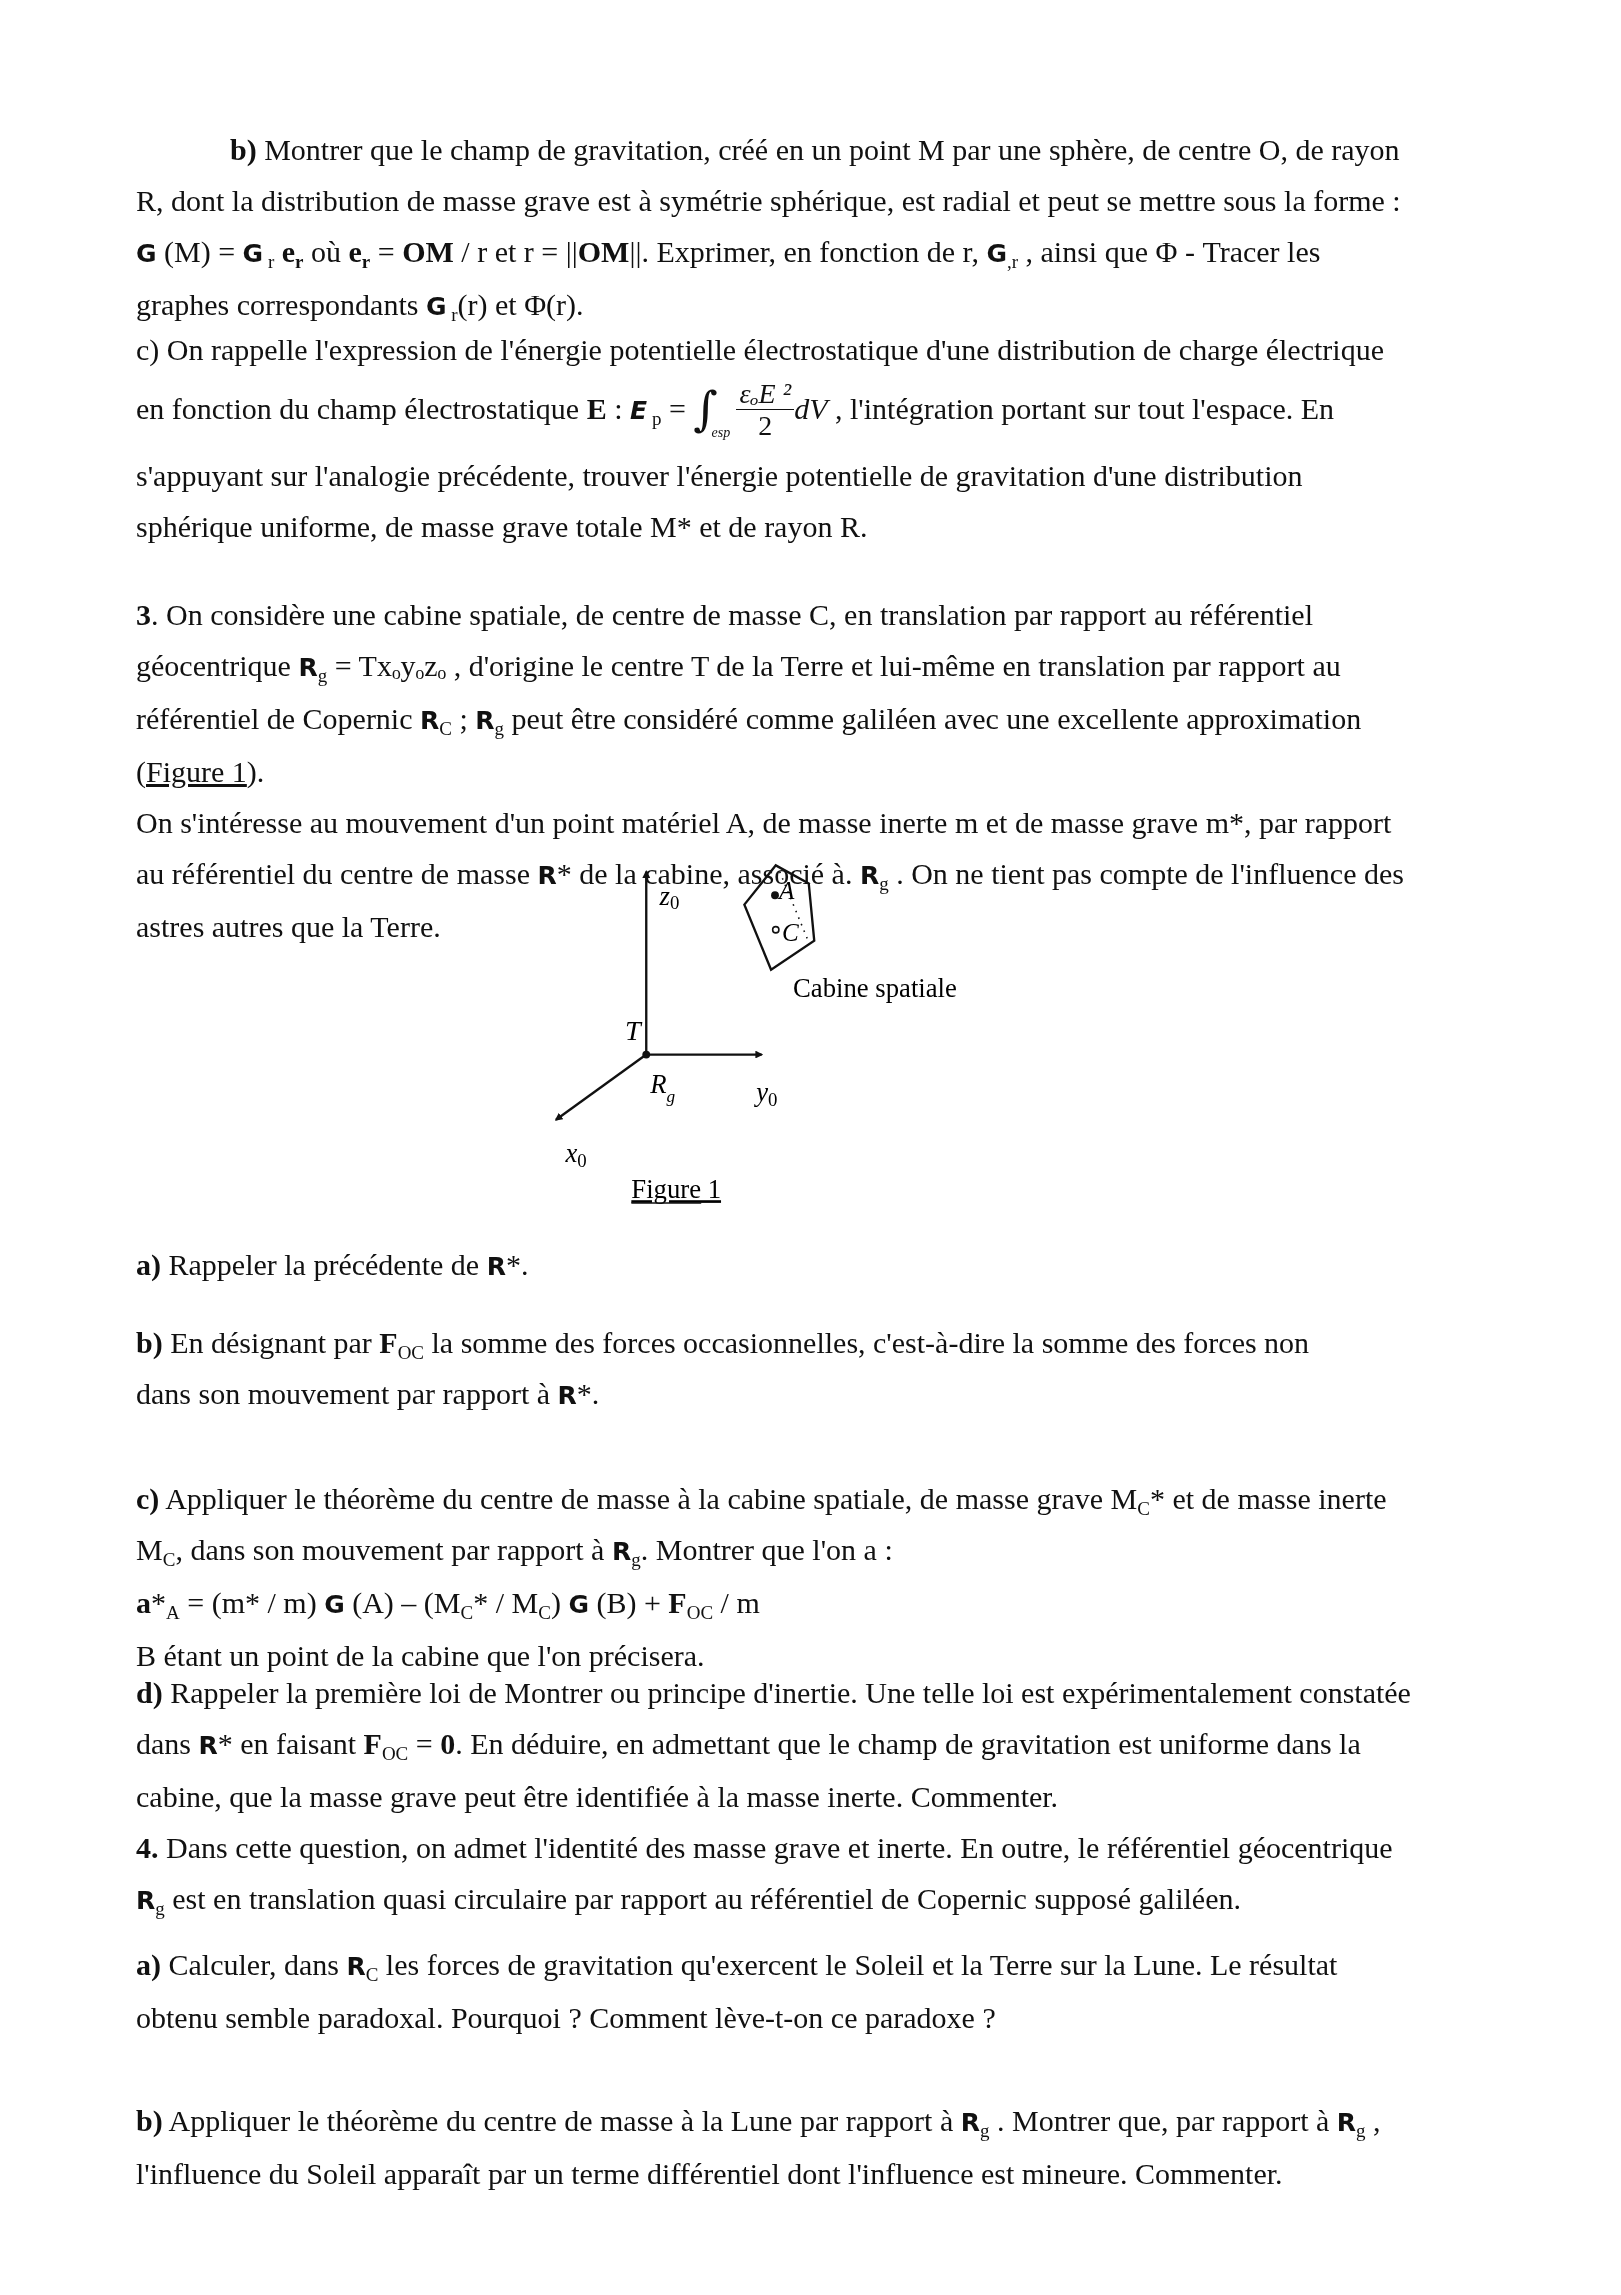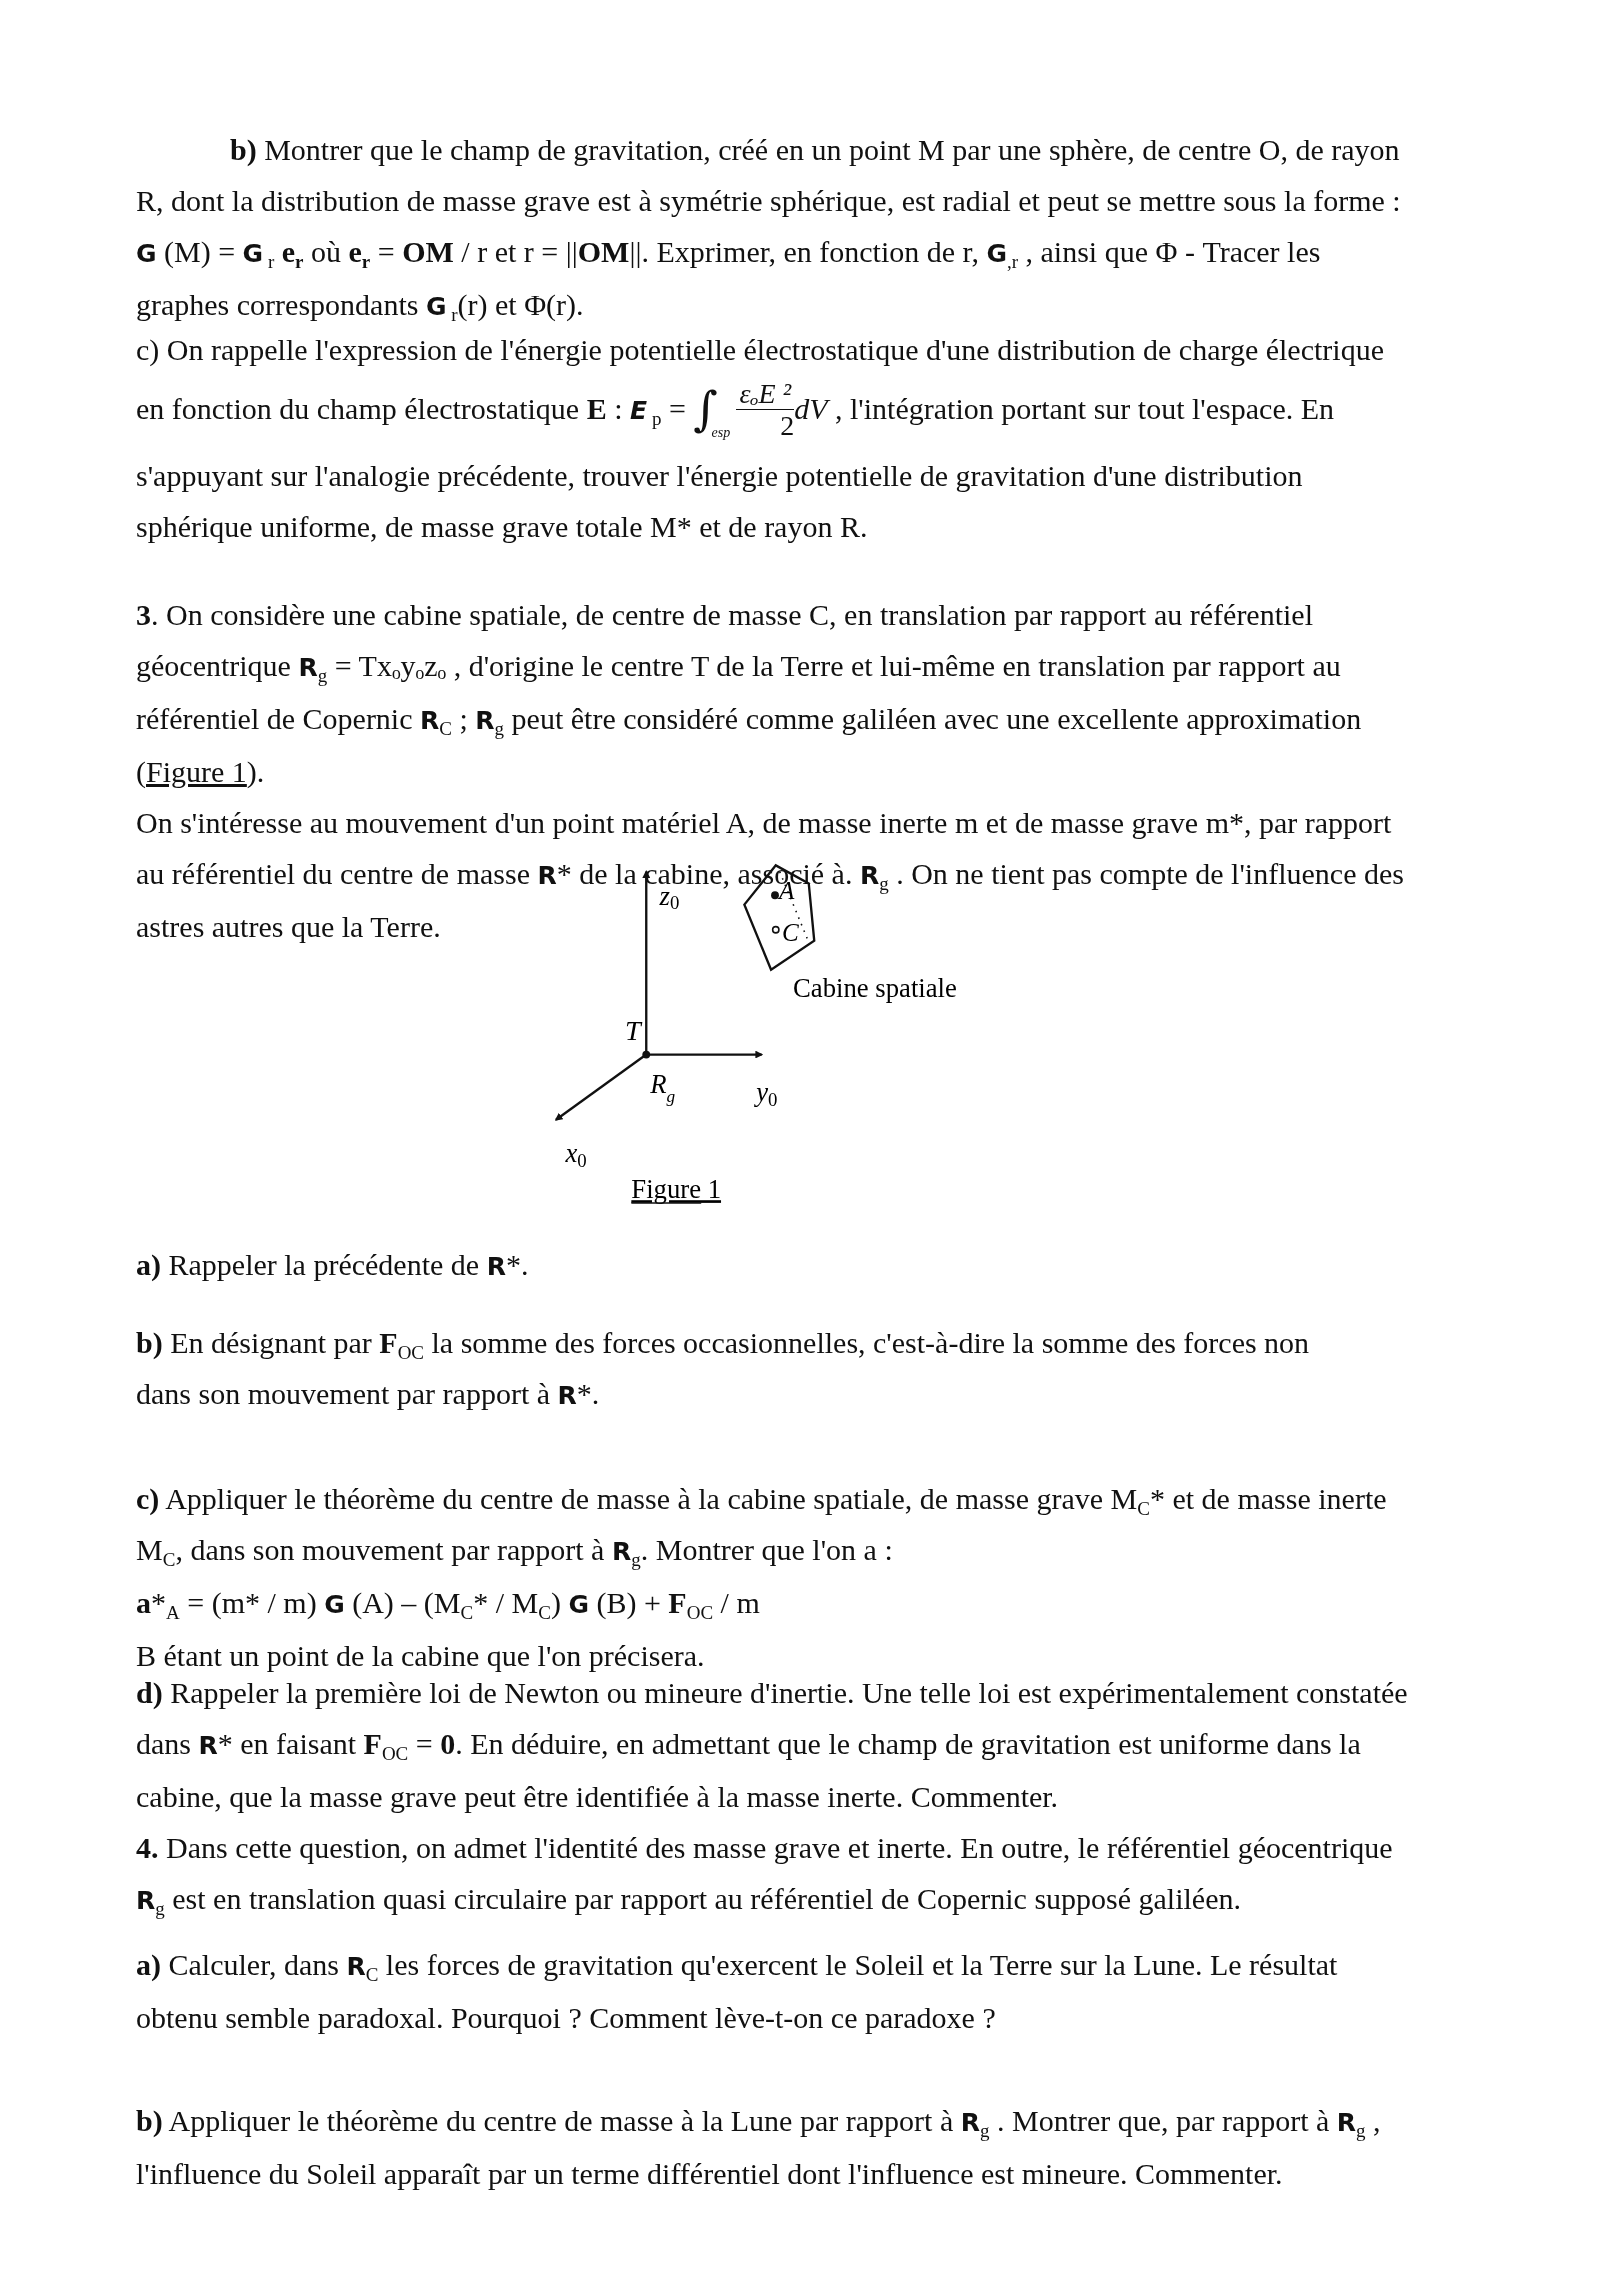--- a/index.html
+++ b/index.html
@@ -7,21 +7,21 @@
          font-family: "Liberation Serif", "DejaVu Serif", serif; color: #111; }
   .page { position: absolute; left: 124px; top: 118px; width: 1397px; }
   .p { font-size: 30px; line-height: 39px; margin: 12px; }
   .blk { position: absolute; left: 0; width: 1397px; }
   .indent { text-indent: 94px; }
   b, .b { font-weight: bold; }
   sub { font-size: 19px; vertical-align: -5.5px; line-height: 0; }
   .sym { font-family: "DejaVu Sans", sans-serif; font-weight: bold; font-size: 25px; }
   .center { text-align: left; }
   .u { text-decoration: underline; }
-  .frac { display: inline-block; vertical-align: middle; text-align: right; font-style: italic; position: relative; top: -3.1px; }
+  .frac { display: inline-block; vertical-align: middle; text-align: center; font-style: italic; position: relative; top: -3.1px; }
   .frac .num { display: block; border-bottom: 1.6px solid #111; padding: 0 3.1px; line-height: 31px; font-size: 28px; }
   .frac .den { display: block; line-height: 31px; font-size: 28px; font-style: normal; }
   .integral { font-size: 47px; vertical-align: middle; position: relative; top: -3.1px; font-family: "DejaVu Serif", serif; }
   .intsub { font-size: 14px; font-style: italic; position: relative; top: 17.3px; left: -6.3px; }
   .it { font-style: italic; }
   .fig { position: absolute; left: 534px; top: 848px; width: 628px; height: 377px; }
   .fig svg { width: 628px; height: 377px; }
   .fig text { font-family: "Liberation Serif", serif; }
 </style>
 </head>
@@ -67,21 +67,21 @@
   </div>
 
   <div class="blk" style="top:1349px">
     <p class="p"><b>c)</b><span> Appliquer le théorème du centre de masse à la cabine spatiale, de masse grave M</span><sub>C</sub><span>* et de masse inerte</span></p>
     <p class="p"><span>M</span><sub>C</sub><span>, dans son mouvement par rapport à </span><span class="sym">R</span><sub>g</sub><span>. Montrer que l'on a :</span></p>
     <p class="p center"><b>a</b><span>*</span><sub>A</sub><span> = (m* / m) </span><span class="sym">G</span><span> (A) – (M</span><sub>C</sub><span>* / M</span><sub>C</sub><span>) </span><span class="sym">G</span><span> (B) + </span><b>F</b><sub>OC</sub><span> / m</span></p>
     <p class="p">B étant un point de la cabine que l'on précisera.</p>
   </div>
 
   <div class="blk" style="top:1543px">
-    <p class="p"><b>d)</b><span> Rappeler la première loi de Newton ou mineure d'inertie. Une telle loi est expérimentalement constatée</span></p>
+    <p class="p"><b>d)</b><span> Rappeler la première loi de Montrer ou principe d'inertie. Une telle loi est expérimentalement constatée</span></p>
     <p class="p"><span>dans </span><span class="sym">R</span><span>* en faisant </span><b>F</b><sub>OC</sub><span> = </span><b>0</b><span>. En déduire, en admettant que le champ de gravitation est uniforme dans la</span></p>
     <p class="p">cabine, que la masse grave peut être identifiée à la masse inerte. Commenter.</p>
   </div>
 
   <div class="blk" style="top:1698px">
     <p class="p"><b>4.</b><span> Dans cette question, on admet l'identité des masse grave et inerte. En outre, le référentiel géocentrique</span></p>
     <p class="p"><span class="sym">R</span><sub>g</sub><span> est en translation quasi circulaire par rapport au référentiel de Copernic supposé galiléen.</span></p>
   </div>
 
   <div class="blk" style="top:1815px">

